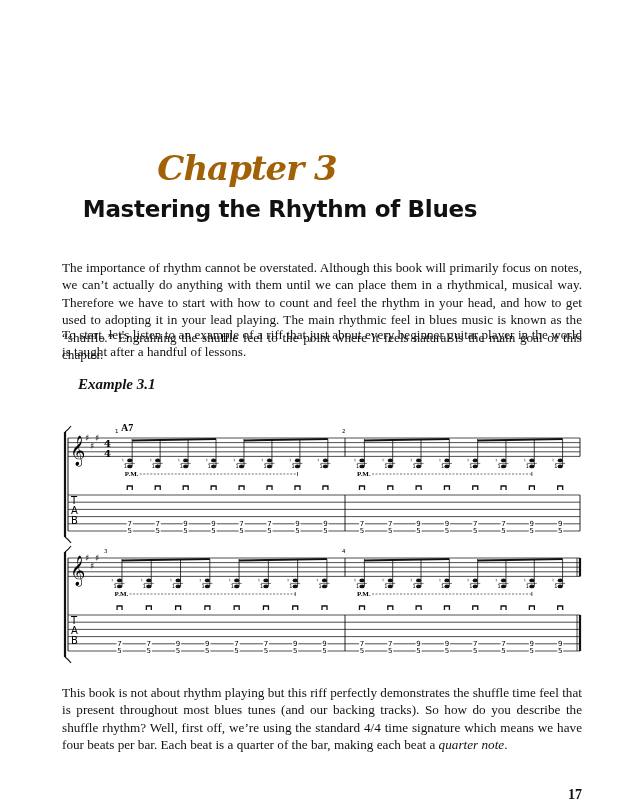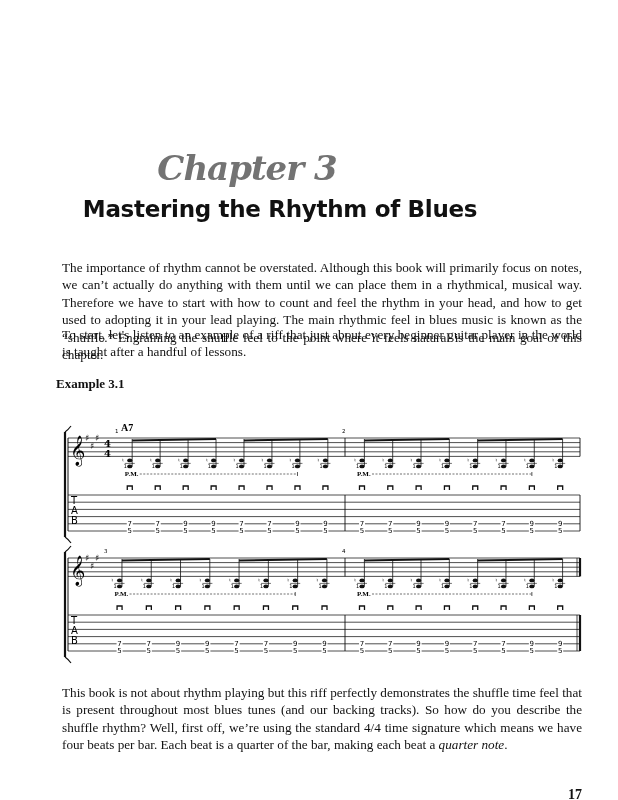--- a/index.html
+++ b/index.html
@@ -1,35 +1,35 @@
 <!DOCTYPE html>
 <html><head>
 <meta charset="utf-8">
 <style>
   html, body { margin:0; padding:0; background:#ffffff; }
   body { width:618px; height:800px; position:relative; overflow:hidden; color:#111; }
   .chapter-label {
     position:absolute; left:0; width:494px; top:148px; text-align:center;
     font-family:"DejaVu Serif", serif; font-style:italic; font-weight:bold;
-    font-size:34px; letter-spacing:-1px; color:#737373;
+    font-size:34px; letter-spacing:-1px; color:#a16207;
   }
   .chapter-title {
     position:absolute; left:0; width:560px; top:196px; text-align:center;
     font-family:"DejaVu Sans", sans-serif; font-weight:bold; font-size:23px;
     letter-spacing:-0.3px; color:#111;
   }
   .para {
     position:absolute; left:62px; width:520px; margin:0;
     font-family:"Liberation Serif", serif; font-size:13.2px; line-height:17.4px;
     text-align:justify; color:#111;
   }
   .para em { }
   .example-heading {
-    position:absolute; left:56px; top:376px;
-    font-family:"Liberation Serif", serif; font-weight:bold; font-size:13px;
+    position:absolute; left:78px; top:376px;
+    font-family:"Liberation Serif", serif; font-weight:bold; font-size:15px;font-style:italic;
   }
   .page-number {
     position:absolute; left:568px; top:787px;
     font-family:"Liberation Serif", serif; font-weight:bold; font-size:14px;
   }
   .notation { position:absolute; left:0; top:0; }
 </style>
 </head>
 <body>
 

